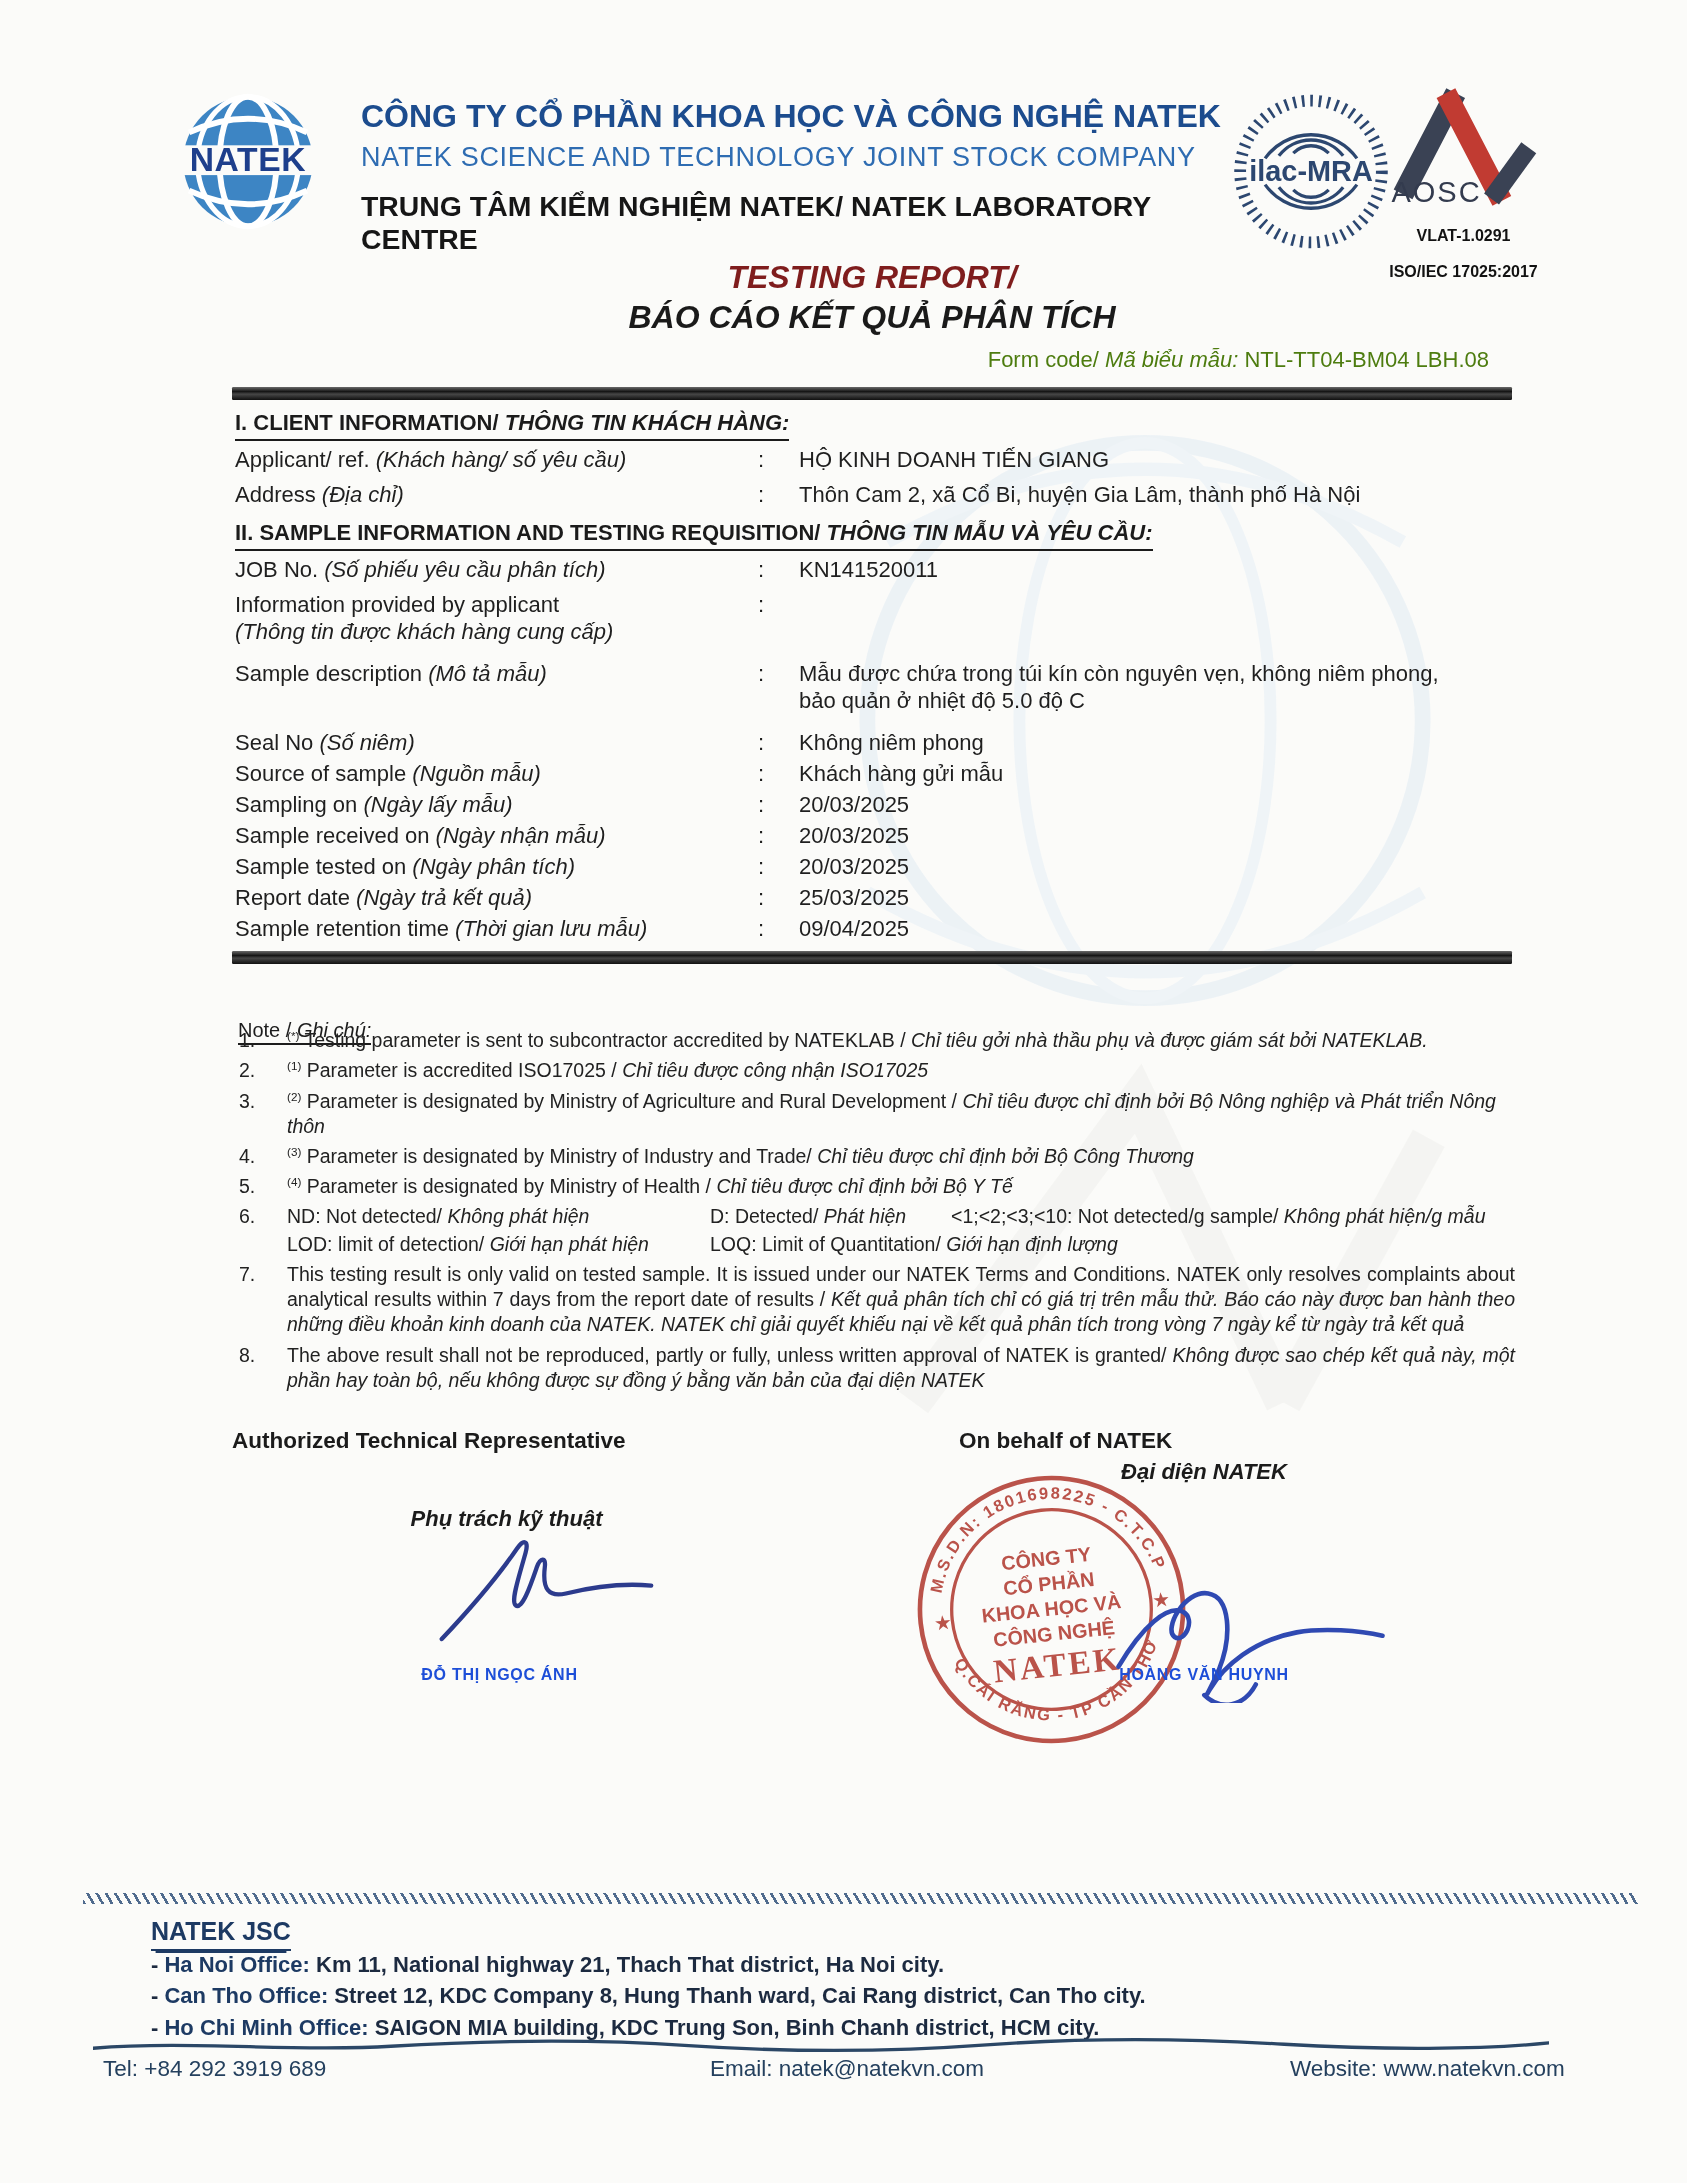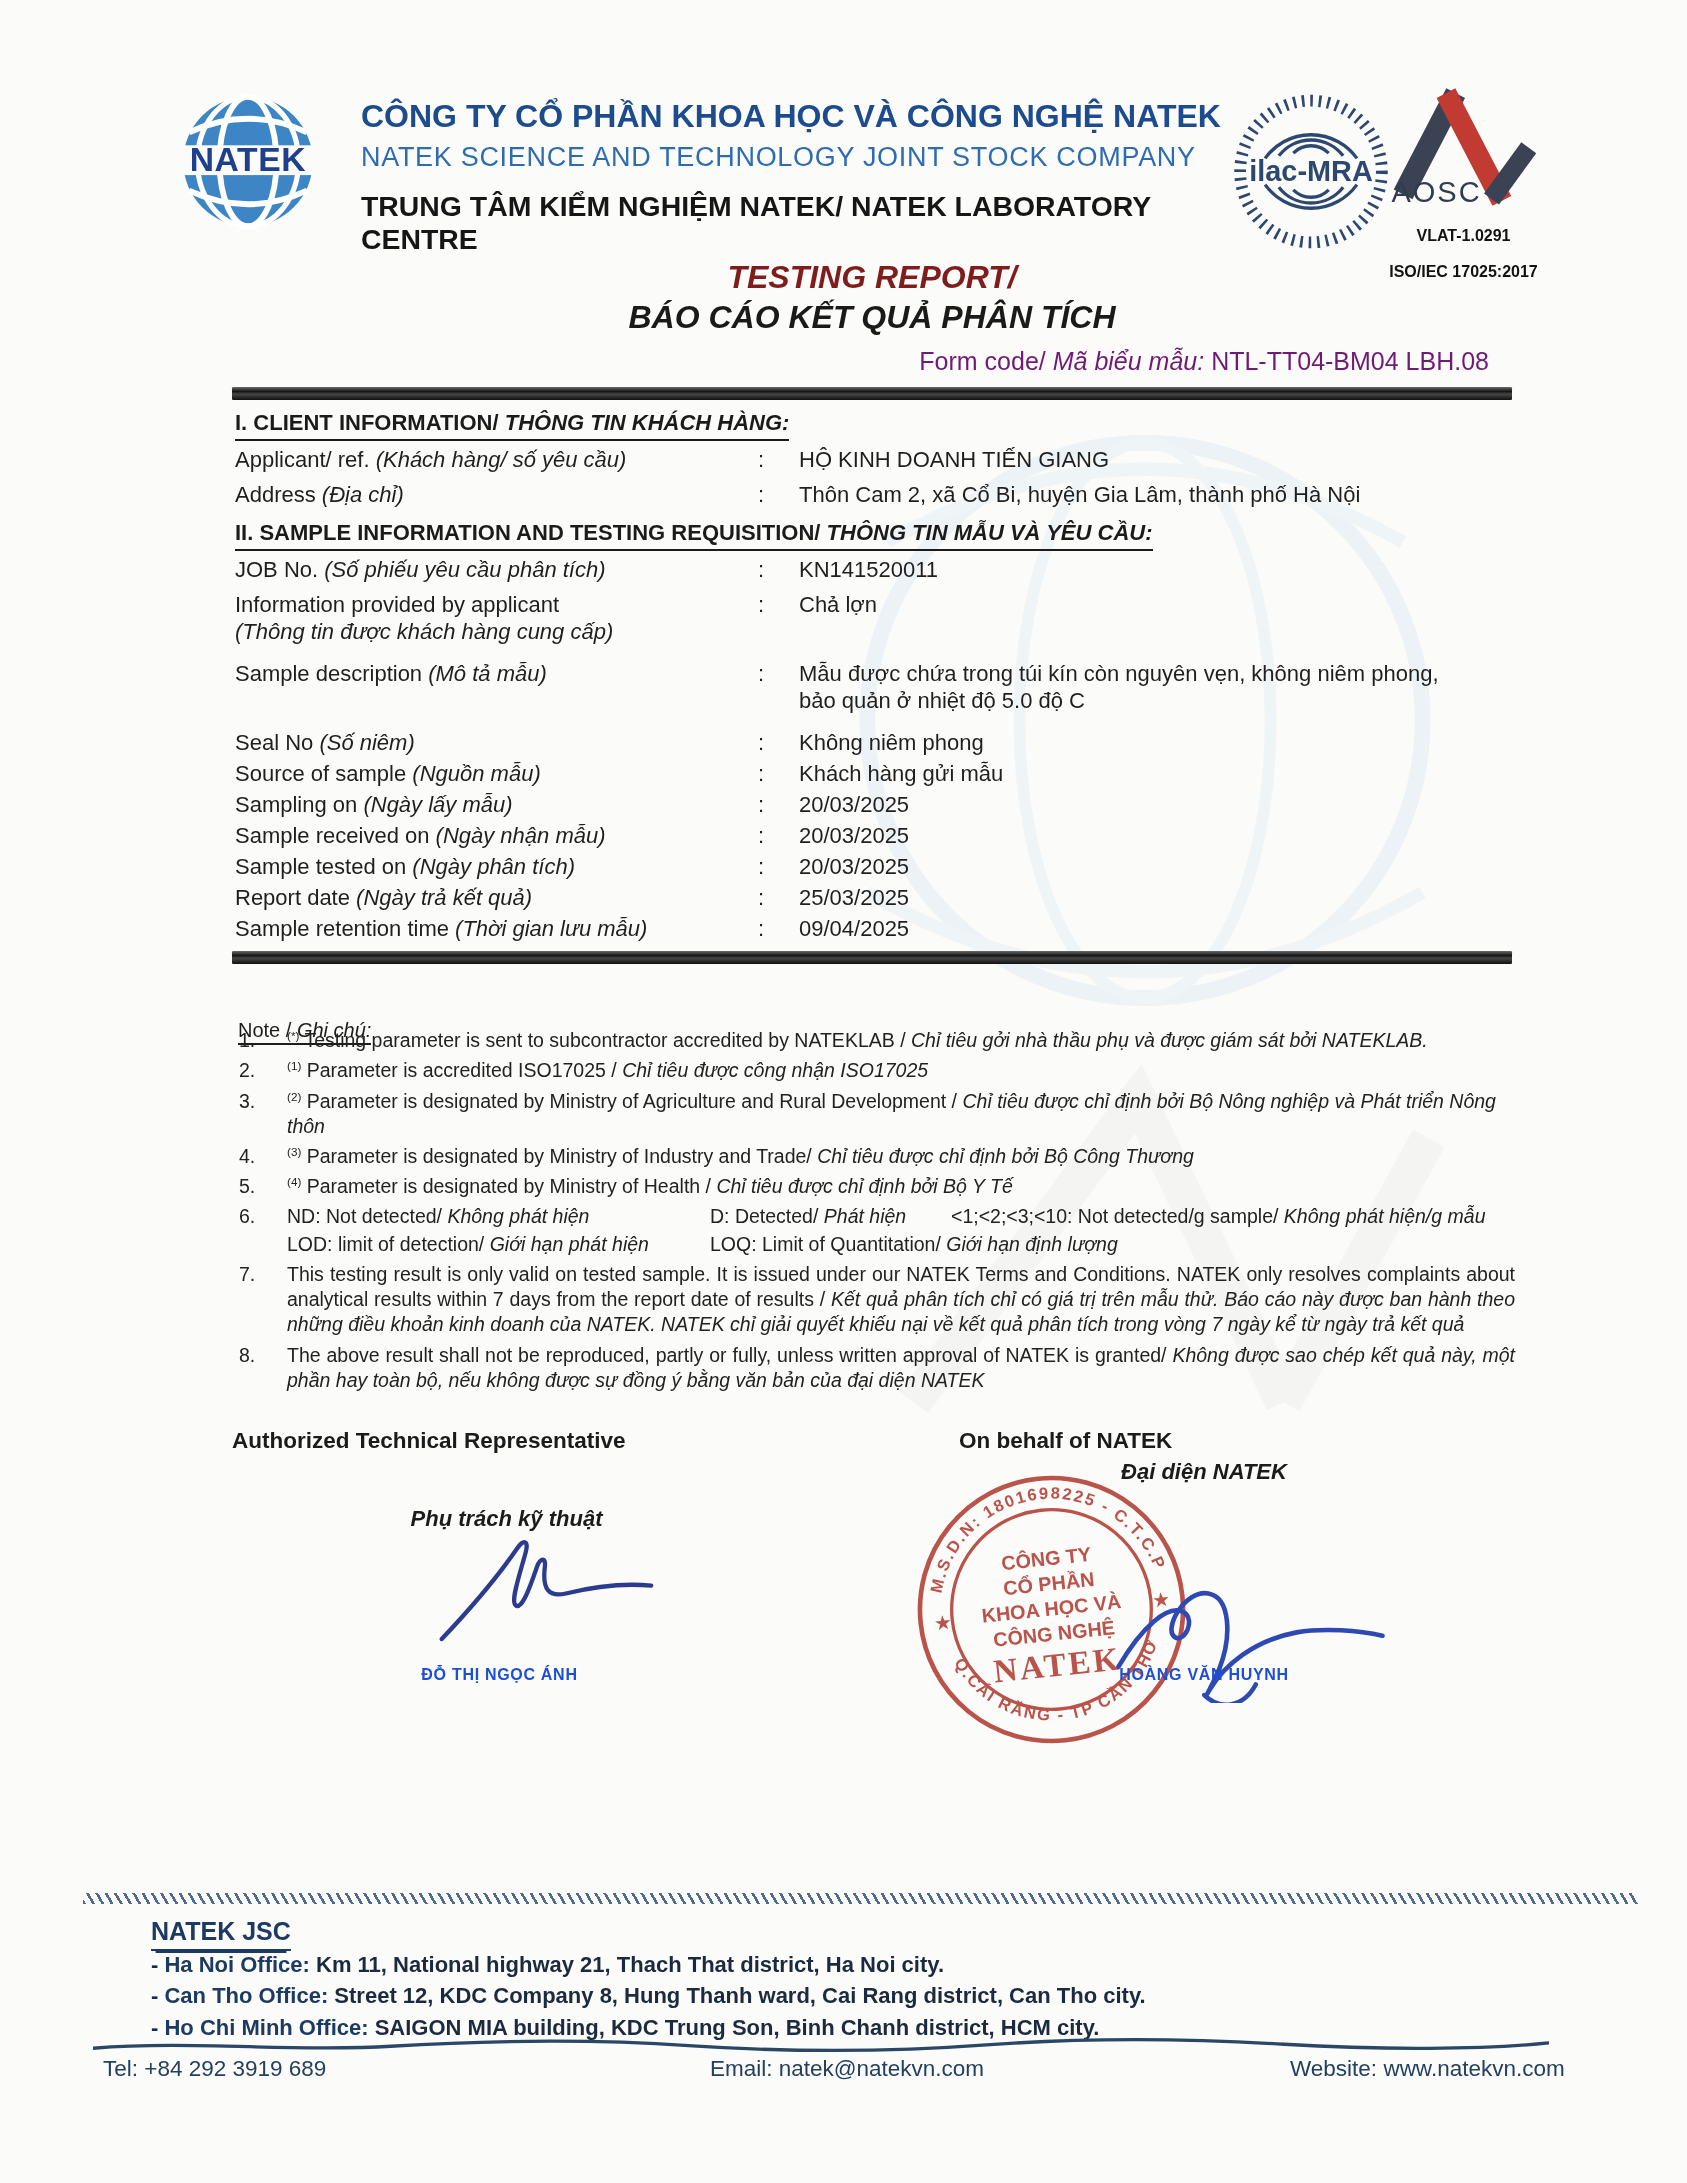--- a/index.html
+++ b/index.html
@@ -15,21 +15,21 @@
   .co-en{font-size:27px;color:#2e6cb2;margin-top:6.6px;letter-spacing:0.7px;}
   .centre{font-size:28.4px;font-weight:bold;color:#161616;margin-top:17px;}
   .aosc-block{position:absolute;left:1384px;top:86px;width:159px;text-align:center;}
   .aosc-sub{font-size:16px;font-weight:bold;color:#121212;line-height:20px;margin-top:16px;}
 
   
   .title-en{position:absolute;left:232px;top:259px;width:1280px;text-align:center;
             font-size:32px;font-weight:bold;color:#7f1d1d;font-style:italic;}
   .title-vi{position:absolute;left:232px;top:299px;width:1280px;text-align:center;
             font-size:32px;font-weight:bold;font-style:italic;color:#1a1a1a;}
-  .formcode{position:absolute;left:232px;top:347px;width:1257px;text-align:right;font-size:25px;color:#701a75;}
+  .formcode{position:absolute;left:232px;top:347px;width:1257px;text-align:right;font-size:22px;color:#4d7c0f;}
 
   
   .bar{position:absolute;left:232px;width:1280px;height:13.2px;
        background:linear-gradient(180deg,#6a6a6a 0%,#151515 35%,#474747 55%,#101010 100%);
        border-radius:1.3px;}
   .bar1{top:387px;} .bar2{top:951px;}
 
   
   .sec-head{position:absolute;left:235px;font-size:22px;font-weight:bold;color:#1b1b1b;}
   .sec-head .inner{display:inline-block;border-bottom:2.6px solid #1b1b1b;padding-bottom:2.6px;}
@@ -156,21 +156,20 @@
       <div class="lbl"><span>JOB No. </span><span class="vi">(Số phiếu yêu cầu phân tích)</span></div>
       <div class="col">:</div>
       <div class="val">KN141520011</div>
     </div>
     <div class="row h104">
       <div class="lbl">
         <div>Information provided by applicant</div>
         <div class="vi">(Thông tin được khách hàng cung cấp)</div>
       </div>
       <div class="col">:</div>
-      <div class="val">Chả lợn</div>
     </div>
     <div class="row h104">
       <div class="lbl"><span>Sample description </span><span class="vi">(Mô tả mẫu)</span></div>
       <div class="col">:</div>
       <div class="val">Mẫu được chứa trong túi kín còn nguyên vẹn, không niêm phong,
 bảo quản ở nhiệt độ 5.0 độ C</div>
     </div>
     <div class="row h47">
       <div class="lbl"><span>Seal No </span><span class="vi">(Số niêm)</span></div>
       <div class="col">:</div>

